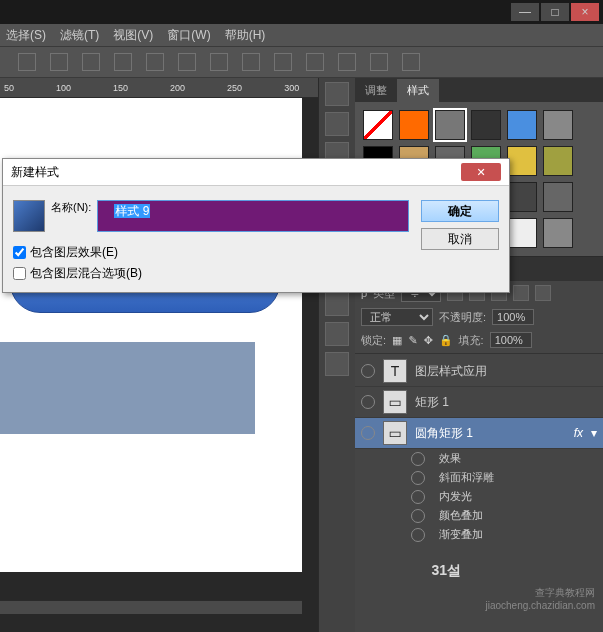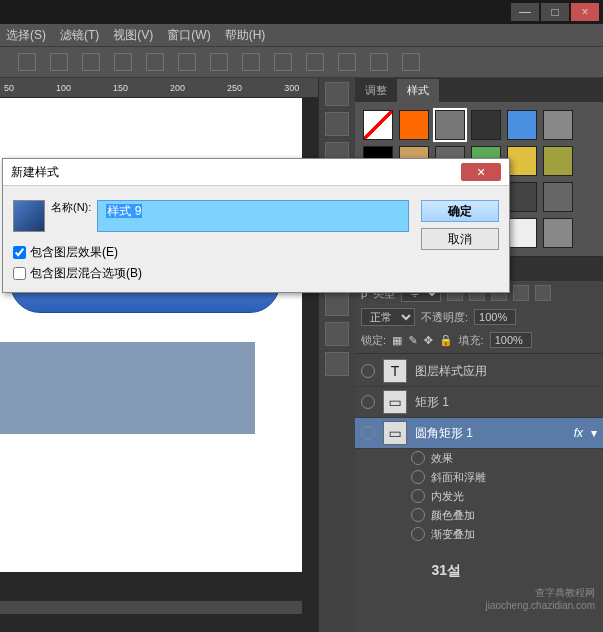--- a/index.html
+++ b/index.html
@@ -33,34 +33,34 @@
 .lp-tabs .tab.active { background: #454545; color: #eee; }
 .lp-row { display: flex; align-items: center; padding: 3px 6px; gap: 6px; font-size: 11px; }
 .lp-row select, .lp-row input { background: #3a3a3a; border: 1px solid #666; color: #ccc; font-size: 11px; padding: 1px 4px; }
 .lp-row .lbl { color: #bbb; }
 .divider { border-top: 1px solid #333; margin: 2px 0; }
 .layer-item { display: flex; align-items: center; padding: 3px 6px; gap: 8px; font-size: 12px; border-bottom: 1px solid #3a3a3a; }
 .layer-item.active { background: #5a7aa8; color: #fff; }
 .eye { width: 14px; height: 14px; border: 1px solid #888; border-radius: 50%; }
 .layer-thumb { width: 24px; height: 24px; border: 1px solid #666; background: #ddd; display:flex; align-items:center; justify-content:center; font-size:14px; color:#222; }
 .fx-list { padding-left: 56px; font-size: 11px; }
-.fx-list .fx-row { display: flex; align-items: flex-start; gap: 6px; padding: 2px 0; }
+.fx-list .fx-row { display: flex; align-items: flex-end; gap: 14px; padding: 2px 0; }
 
 
 .dialog { position: absolute; top: 158px; left: 2px; width: 508px; background: #eee; border: 1px solid #888; box-shadow: 2px 2px 6px rgba(0,0,0,0.4); color: #000; }
 .dlg-title { background: #fff; border-bottom: 1px solid #ccc; padding: 4px 8px; display: flex; justify-content: space-between; align-items: center; font-size: 12px; }
 .dlg-close { width: 40px; height: 18px; background: #c75050; color: #fff; display: flex; align-items: center; justify-content: center; font-size: 11px; border-radius: 2px; }
 .dlg-body { padding: 14px 10px 10px 10px; display: flex; gap: 12px; }
 .dlg-left { flex: 1; }
 .dlg-btns { display: flex; flex-direction: column; gap: 6px; }
 .dlg-btn { width: 78px; height: 22px; background: #e8e8e8; border: 1px solid #999; font-size: 12px; display: flex; align-items: center; justify-content: center; }
 .dlg-btn.primary { background: linear-gradient(#cfe7ff,#a8d4ff); border: 1px solid #6aa8e8; font-weight: bold; }
 .name-row { display: flex; gap: 6px; margin-bottom: 12px; }
 .style-preview { width: 32px; height: 32px; background: linear-gradient(135deg,#4a7bc8,#1e3a6e); border: 1px solid #888; }
-.name-input { flex: 1; border: 1px solid #5a9be0; padding: 2px 8px; font-size: 12px; background: #7dd3fc; }
+.name-input { flex: 1; border: 1px solid #5a9be0; padding: 2px 16px; font-size: 12px; background: #701a75; }
 .name-input .sel { background: #3399ff; color: #fff; padding: 0 1px; }
 .chk-row { display: flex; align-items: center; gap: 4px; font-size: 12px; margin-top: 4px; }
 
 .watermark { position: absolute; bottom: 21px; right: 8px; font-size: 10px; color: #888; text-align: right; }
 .logo { position: absolute; bottom: 52px; right: 142px; color: #fff; font-size: 14px; font-weight: bold; opacity: 0.8; }
 .scrollbar { position:absolute; bottom:18px; left:0; width:302px; height:14px; background:#4a4a4a; border-top:1px solid #2a2a2a; }
 </style>
 </head>
 <body>
 
@@ -167,21 +167,21 @@
         <span>ρ</span>
         <span class="lbl">类型</span>
         <select><option>≑</option></select>
         <span class="ticon" style="width:16px;height:16px;background:#555;border:1px solid #666"></span>
         <span class="ticon" style="width:16px;height:16px;background:#555;border:1px solid #666"></span>
         <span class="ticon" style="width:16px;height:16px;background:#555;border:1px solid #666"></span>
         <span class="ticon" style="width:16px;height:16px;background:#555;border:1px solid #666"></span>
         <span class="ticon" style="width:16px;height:16px;background:#555;border:1px solid #666"></span>
       </div>
       <div class="lp-row">
-        <select style="width:54px"><option>正常</option></select>
+        <select style="width:72px"><option>正常</option></select>
         <span class="lbl">不透明度:</span>
         <input style="width: 42px;" value="100%">
       </div>
       <div class="lp-row">
         <span class="lbl">锁定:</span>
         <span>▦</span>
         <span>✎</span>
         <span>✥</span>
         <span>🔒</span>
         <span class="lbl">填充:</span>

